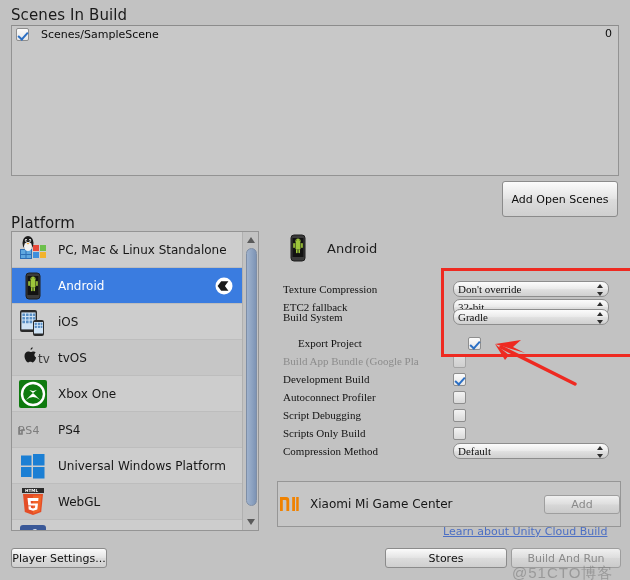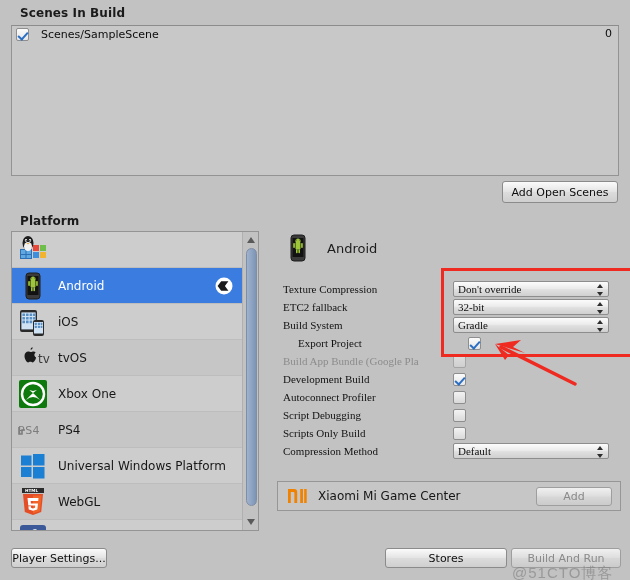--- a/index.html
+++ b/index.html
@@ -10,25 +10,24 @@
     background: #c2c2c2;
     font-family: "DejaVu Sans", "Liberation Sans", sans-serif;
     font-size: 11px;
     color: #101010;
     -webkit-font-smoothing: none;
   }
   #root { position: relative; width: 630px; height: 580px; }
 
   .sect-title {
     position: absolute;
-    font-weight: bold;
-    font-size: 12px;
+    font-weight: normal;
+    font-size: 15px;
     color: #1a1a1a;
     letter-spacing: 0.1px;
-    margin-left: 9px;
   }
 
   
   #scenes-panel {
     position: absolute;
     left: 11px; top: 25px; width: 608px; height: 151px;
     background: #c8c8c8;
     border: 1px solid #939393;
     border-top-color: #8c8c8c;
     overflow: hidden;
@@ -76,21 +75,21 @@
     border-radius: 3px;
     font-size: 11px;
     color: #0e0e0e;
     display: flex; align-items: center; justify-content: center;
     text-align: center;
     position: absolute;
   }
   .btn.dim { color: #8a8a8a; border-color: #9e9e9e;
     background: linear-gradient(#f0f0f0 0%, #dedede 48%, #d7d7d7 52%, #cbcbcb 100%); }
 
-  #add-open-scenes { left: 502px; top: 181px; width: 116px; height: 22px; }
+  #add-open-scenes { left: 502px; top: 181px; width: 116px; height: 36px; }
   #player-settings { left: 11px; top: 548px; width: 96px; height: 20px; }
   #export-btn { left: 385px; top: 548px; width: 122px; height: 20px; }
   #build-run-btn { left: 511px; top: 548px; width: 110px; height: 20px; }
 
   
   #platform-panel {
     position: absolute;
     left: 11px; top: 231px; width: 248px; height: 300px;
     background: #c8c8c8;
     border: 1px solid #949494;
@@ -153,44 +152,44 @@
     left: 283px; width: 340px; height: 18px;
     display: flex; align-items: center; font-family: Liberation Serif, serif;
   }
   .srow .lbl { width: 170px; font-size: 11px; color: #121212; }
   .srow .lbl.dim { color: #8c8c8c; }
 
   .dd {
     width: 156px; height: 16px;
     background: linear-gradient(#fcfcfc 0%, #ebebeb 46%, #e0e0e0 54%, #d0d0d0 100%);
     border: 1px solid #8d8d8d;
-    border-radius: 2px;
+    border-radius: 7px;
     display: flex; align-items: center;
     padding: 0 4px;
     font-size: 11px;
     position: relative;
     color: #0e0e0e;
   }
   .dd .dd-arrows {
     position: absolute; right: 5px; top: 2px;
     width: 7px; height: 12px;
     display: flex; flex-direction: column; align-items: center; justify-content: space-between;
   }
   .dd .dd-arrows .t { width:0;height:0;border-left:3.5px solid transparent;border-right:3.5px solid transparent; }
   .dd .dd-arrows .t.u { border-bottom: 4px solid #2d2d2d; }
   .dd .dd-arrows .t.d { border-top: 4px solid #2d2d2d; }
 
   
   #sdk-title { left: 283px; top: 465px; }
   #sdk-box {
-    position: absolute; left: 277px; top: 481px; width: 344px; height: 30px;
+    position: absolute; left: 277px; top: 481px; width: 344px; height: 46px;
     background: #c6c6c6;
     border: 1px solid #969696;
     display: flex; align-items: center;
-    padding: 0 8px;
+    padding: 0 0;
   }
   #sdk-box .sdk-name { margin-left: 10px; font-size: 12px; color: #161616; }
   #add-sdk-btn {
     position: relative; margin-left: auto;
     width: 76px; height: 19px;
   }
 
   #cloud-link {
     position: absolute; left: 443px; top: 525px;
     font-size: 11px; color: #4c6fc4;
@@ -256,20 +255,21 @@
             <rect x="22" y="17" width="6" height="6" fill="#f2b32e"></rect>
             <ellipse cx="10" cy="8" rx="5.5" ry="7" fill="#1c1c1c"></ellipse>
             <ellipse cx="10" cy="11.5" rx="4" ry="4.5" fill="#f2f2f2"></ellipse>
             <ellipse cx="8" cy="5.5" rx="1.1" ry="1.4" fill="#fff"></ellipse>
             <ellipse cx="12" cy="5.5" rx="1.1" ry="1.4" fill="#fff"></ellipse>
             <circle cx="8.2" cy="5.7" r="0.7" fill="#111"></circle>
             <circle cx="11.8" cy="5.7" r="0.7" fill="#111"></circle>
             <path d="M8.5 8 L10 9.6 L11.5 8 Z" fill="#f2a326"></path>
           </svg>
         </span>
+        <span class="plat-name">PC, Mac &amp; Linux Standalone</span>
       </div>
 
       <div class="plat-row sel">
         <span class="plat-ico">
           <svg width="30" height="30" viewBox="0 0 30 30">
             <rect x="8" y="2" width="14" height="26" rx="3" fill="#3a3a3a" stroke="#1d1d1d"></rect>
             <rect x="9.5" y="5" width="11" height="19" fill="#121212"></rect>
             <rect x="12.5" y="9.5" width="5" height="7" rx="1" fill="#9ec63b"></rect>
             <circle cx="15" cy="8" r="2.6" fill="#9ec63b"></circle>
             <rect x="10.2" y="10" width="1.7" height="5" rx="0.8" fill="#9ec63b"></rect>
@@ -435,21 +435,21 @@
     <span class="lbl">ETC2 fallback</span>
     <span class="dd">
       <span>32-bit</span>
       <span class="dd-arrows">
         <span class="t u"></span>
           <span class="t d"></span>
       </span>
     </span>
   </div>
 
-  <div class="srow" style="top:316px;">
+  <div class="srow" style="top:308px;">
     <span class="lbl">Build System</span>
     <span class="dd">
       <span>Gradle</span>
       <span class="dd-arrows">
         <span class="t u"></span>
           <span class="t d"></span>
       </span>
     </span>
   </div>
 
@@ -502,20 +502,21 @@
         <rect x="14.2" y="4" width="2.8" height="14" fill="#f08200"></rect>
         <rect x="18.2" y="4" width="2.5" height="14" fill="#f08200"></rect>
       </svg>
     </span>
     <span class="sdk-name">Xiaomi Mi Game Center</span>
     <span class="btn dim" id="add-sdk-btn">
       <span>Add</span>
     </span>
   </div>
 
+  <div id="cloud-link">Learn about Unity Cloud Build</div>
 
   <div class="btn" id="player-settings">
     <span>Player Settings...</span>
   </div>
 
   <div class="btn" id="export-btn">
     <span>Stores</span>
   </div>
 
   <div class="btn dim" id="build-run-btn">

